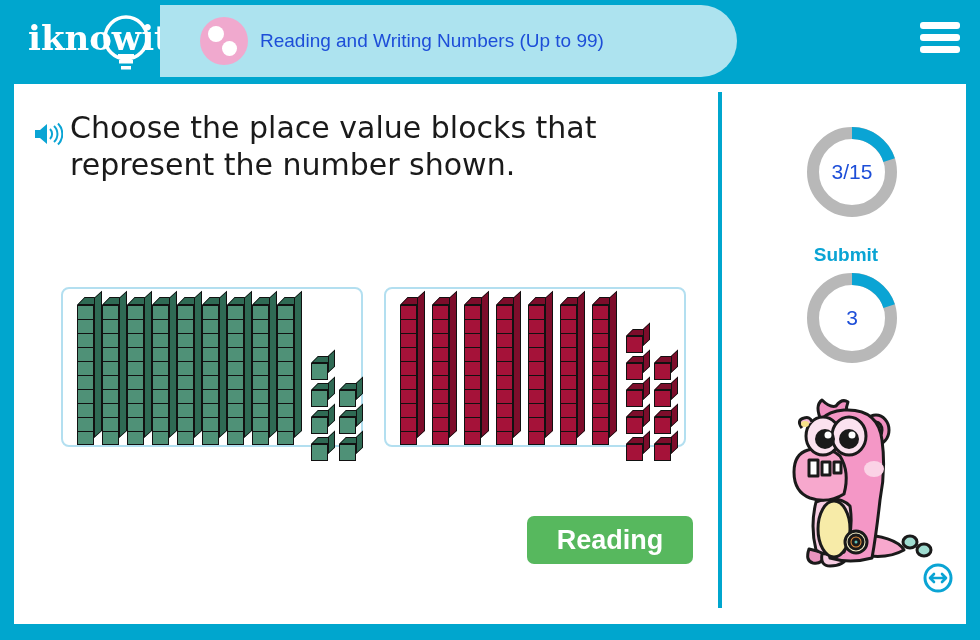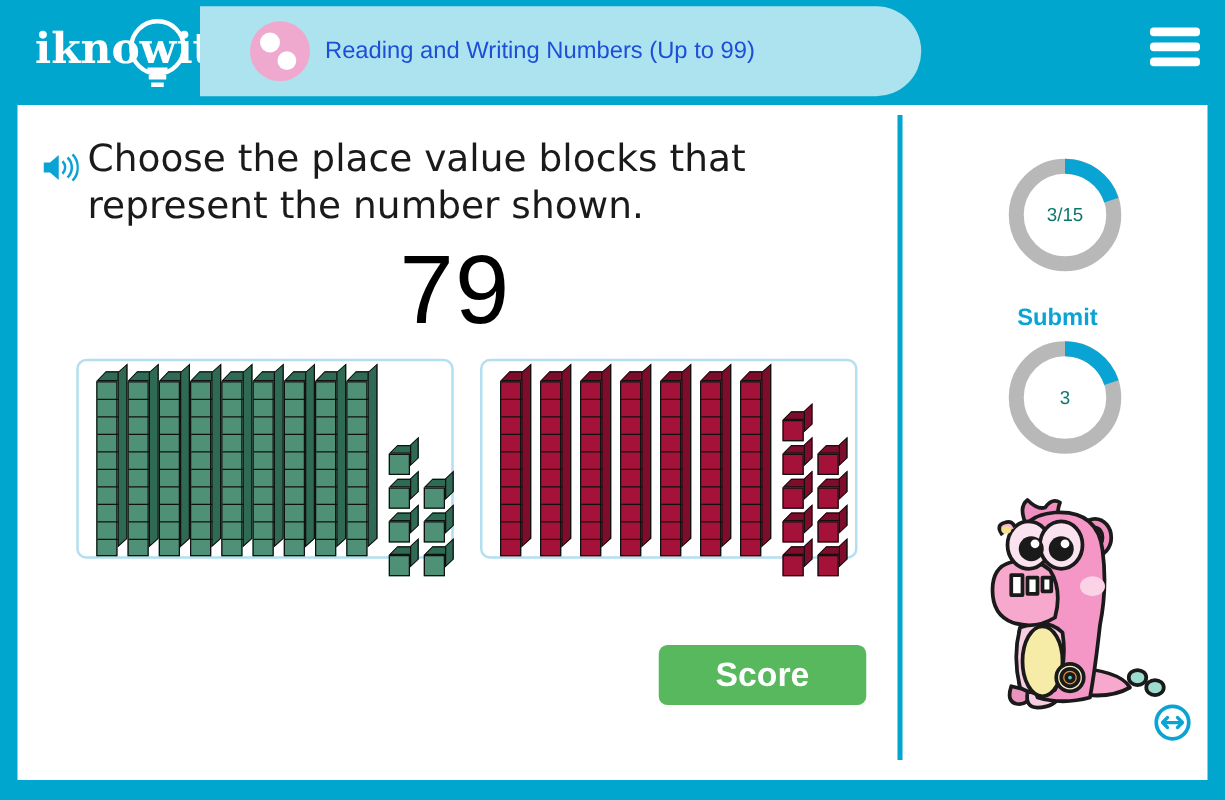--- a/index.html
+++ b/index.html
@@ -173,21 +173,21 @@
     font-family:"Liberation Sans",sans-serif;
   }
   #progress-label{top:14px;}
   #score-label{top:160px;}
   .meter-ring{position:absolute;left:78px;width:96px;height:96px;}
   #progress-ring{top:40px;}
   #score-ring{top:186px;}
   .meter-value{
     position:absolute;width:96px;height:96px;left:0;top:0;
     display:flex;align-items:center;justify-content:center;
-    font-size:15px;color:#0f766e;
+    font-size:21px;color:#1d4ed8;
     font-family:"Liberation Sans",sans-serif;
   }
   #mascot{position:absolute;left:38px;top:300px;width:175px;height:200px;}
   #resize-button{
     position:absolute;left:196px;top:478px;width:32px;height:32px;cursor:pointer;
   }
 </style>
 </head>
 <body>
 
@@ -228,21 +228,20 @@
         <svg width="30" height="26" viewBox="0 0 30 26">
           <path d="M2 9 h5 L14 3 v20 L7 17 H2 z" fill="#0aa4d4"></path>
           <path d="M17 8 a7 7 0 0 1 0 10" fill="none" stroke="#0aa4d4" stroke-width="2"></path>
           <path d="M21 5 a11 11 0 0 1 0 16" fill="none" stroke="#0aa4d4" stroke-width="2"></path>
           <path d="M25 2.5 a15 15 0 0 1 0 21" fill="none" stroke="#0aa4d4" stroke-width="2"></path>
         </svg>
       </div>
       <p id="question-text">Choose the place value blocks that represent the number shown.</p>
     </div>
 
-    <div id="number-display">79</div>
 
     <div class="answer-option" id="option-green">
       <div class="blocks-area" id="blocks-green">
           <div class="rod green" style="left: 14px; top: 8px; width: 26px; height: 150px;">
             <div class="top"></div>
             <div class="side"></div>
             <div class="face">
               <div class="seg" style="top: 0px;"></div>
               <div class="seg" style="top: 14px;"></div>
               <div class="seg" style="top: 28px;"></div>
@@ -576,21 +575,21 @@
             <div class="face"></div>
           </div>
           <div class="cube red" style="left: 268px; top: 148px;">
             <div class="top"></div>
             <div class="side"></div>
             <div class="face"></div>
           </div>
         </div>
     </div>
 
-    <div id="submit-button">Score</div>
+    <div id="submit-button">Reading</div>
 
     <div id="sidebar">
 
       <div class="meter-ring" id="progress-ring">
         <svg width="96" height="96" viewBox="0 0 96 96">
           <circle cx="48" cy="48" r="39" fill="none" stroke="#b8b8b8" stroke-width="12"></circle>
           <circle id="progress-arc" cx="48" cy="48" r="39" fill="none" stroke="#0aa4d4" stroke-width="12" transform="rotate(-90 48 48)" stroke-dasharray="49.00884539600077 245.04422698000386"></circle>
         </svg>
         <div class="meter-value">3/15</div>
       </div>

